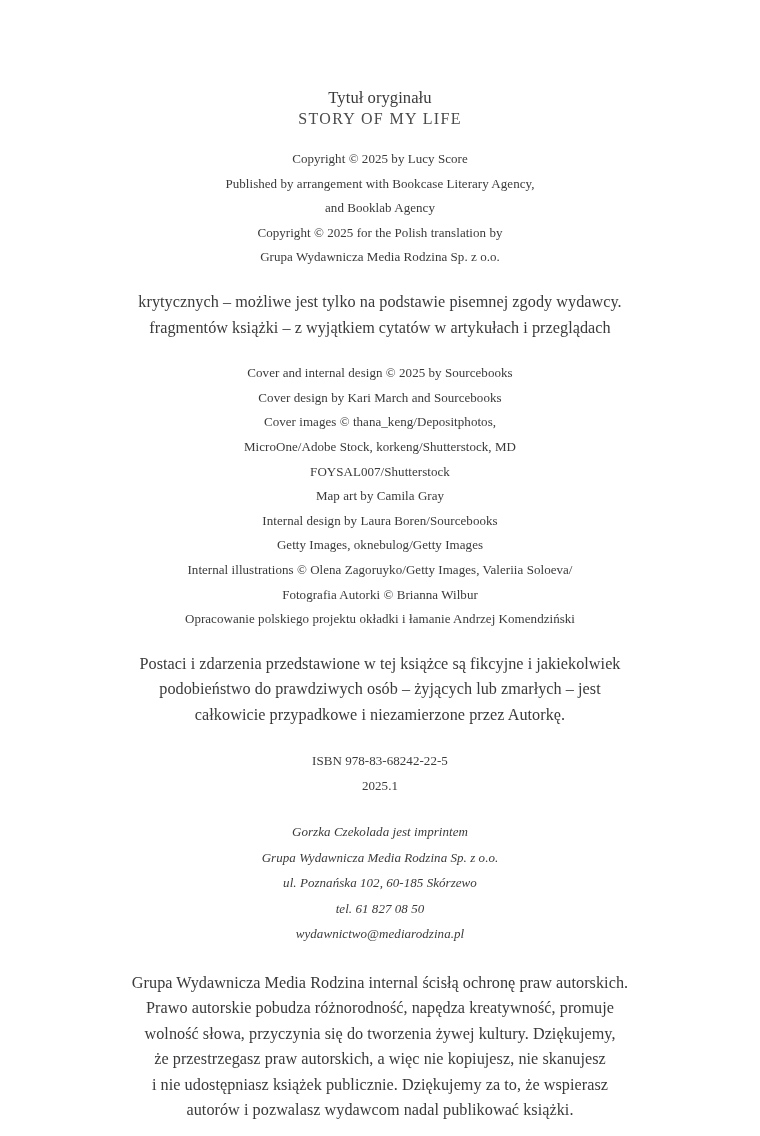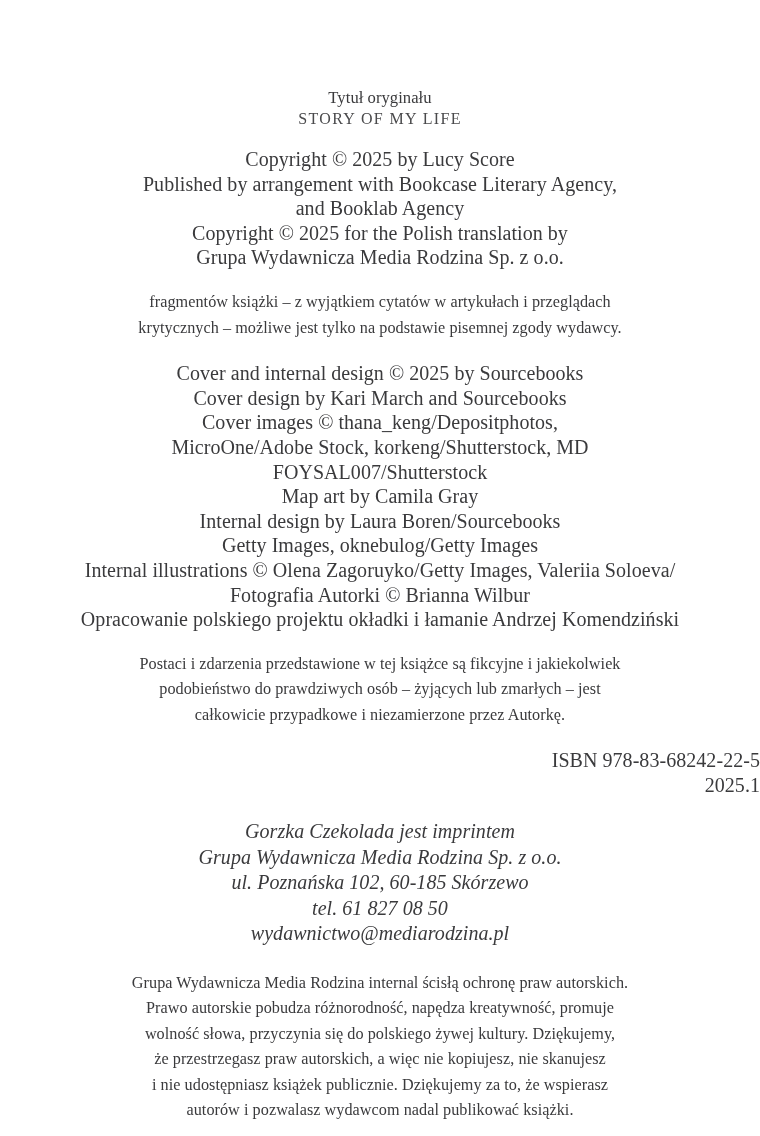--- a/index.html
+++ b/index.html
@@ -23,21 +23,21 @@
     top: 86px;
     left: 0;
     right: 0;
     text-align: center;
   }
   .block {
     text-align: center;
   }
   .line {
     display: block;
-    font-size: 20px;
+    font-size: 13px;
     line-height: 24.6px;
     letter-spacing: 0.05px;
     white-space: nowrap;
     color: #3a3a3c;
   }
   
   .b-title .line.title-main {
     font-size: 16.6px;
     line-height: 23px;
   }
@@ -57,21 +57,20 @@
   .gap-final    { height: 24px; }
 
   .b-rights .line,
   .b-disclaimer .line,
   .b-support .line {
     font-size: 16.2px;
     line-height: 25.6px;
   }
   .b-isbn .line {
     line-height: 25px;
-    text-align: right;
   }
   .b-imprint .line {
     line-height: 25.4px;
     font-style: italic;
   }
 </style>
 </head>
 <body>
 
 <div class="page">
@@ -88,22 +87,22 @@
       <span class="line">Copyright © 2025 by Lucy Score</span>
       <span class="line">Published by arrangement with Bookcase Literary Agency,</span>
       <span class="line">and Booklab Agency</span>
       <span class="line">Copyright © 2025 for the Polish translation by</span>
       <span class="line">Grupa Wydawnicza Media Rodzina Sp. z o.o.</span>
     </div>
 
     <div class="gap-standard"></div>
 
     <div class="block b-rights">
+      <span class="line">krytycznych – możliwe jest tylko na podstawie pisemnej zgody wydawcy.</span>
       <span class="line">fragmentów książki – z wyjątkiem cytatów w artykułach i przeglądach</span>
-      <span class="line">krytycznych – możliwe jest tylko na podstawie pisemnej zgody wydawcy.</span>
     </div>
 
     <div class="gap-credits"></div>
 
     <div class="block b-credits">
       <span class="line">Cover and internal design © 2025 by Sourcebooks</span>
       <span class="line">Cover design by Kari March and Sourcebooks</span>
       <span class="line">Cover images © thana_keng/Depositphotos,</span>
       <span class="line">MicroOne/Adobe Stock, korkeng/Shutterstock, MD</span>
       <span class="line">FOYSAL007/Shutterstock</span>
@@ -138,20 +137,20 @@
       <span class="line">ul. Poznańska 102, 60-185 Skórzewo</span>
       <span class="line">tel. 61 827 08 50</span>
       <span class="line">wydawnictwo@mediarodzina.pl</span>
     </div>
 
     <div class="gap-final"></div>
 
     <div class="block b-support">
       <span class="line">Grupa Wydawnicza Media Rodzina internal ścisłą ochronę praw autorskich.</span>
       <span class="line">Prawo autorskie pobudza różnorodność, napędza kreatywność, promuje</span>
-      <span class="line">wolność słowa, przyczynia się do polskiego żywej kultury. Dziękujemy,</span>
+      <span class="line">wolność słowa, przyczynia się do tworzenia żywej kultury. Dziękujemy,</span>
       <span class="line">że przestrzegasz praw autorskich, a więc nie kopiujesz, nie skanujesz</span>
       <span class="line">i nie udostępniasz książek publicznie. Dziękujemy za to, że wspierasz</span>
       <span class="line">autorów i pozwalasz wydawcom nadal publikować książki.</span>
     </div>
 
   </div>
 </div>
 
 </body></html>

